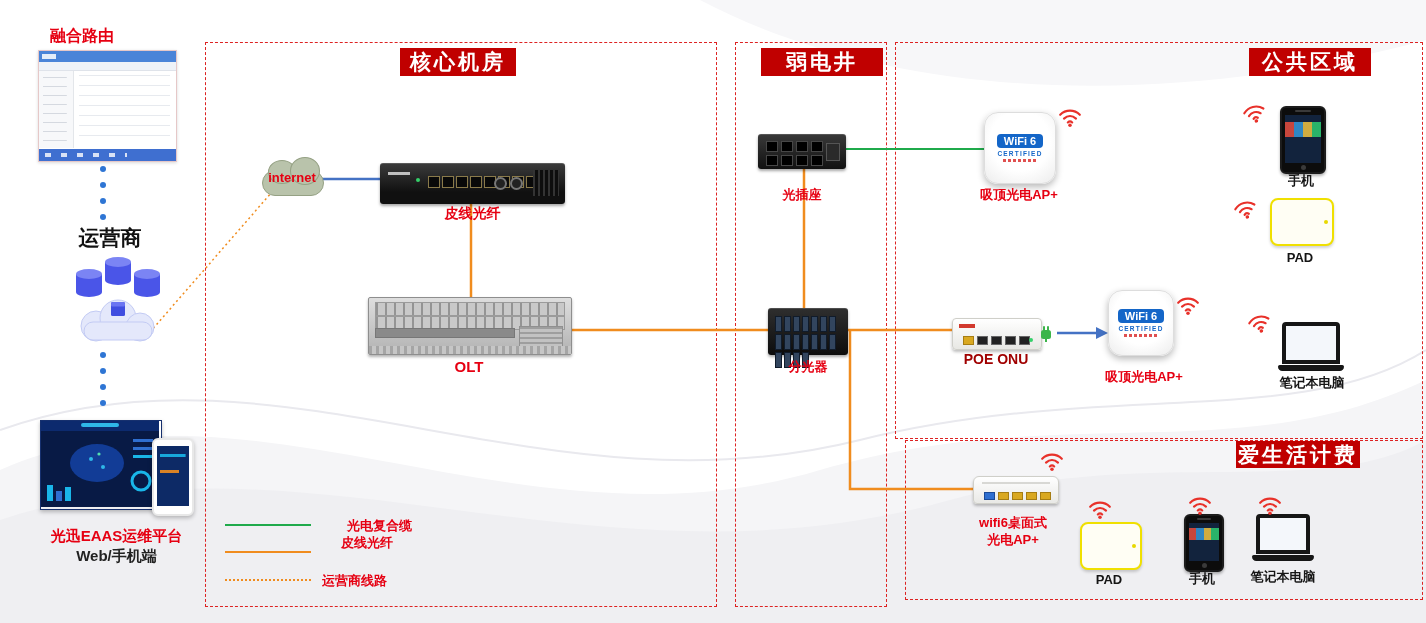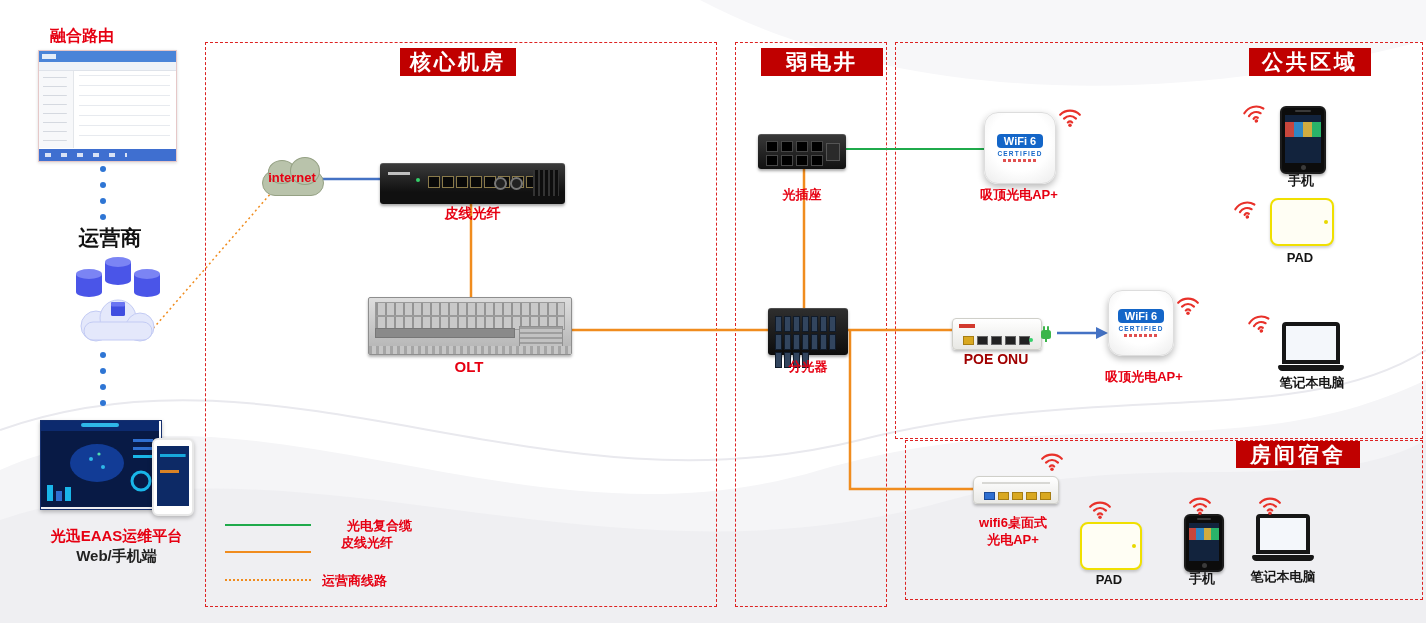--- a/index.html
+++ b/index.html
@@ -212,21 +212,21 @@
   <div class="platform-sub">Web/手机端</div>
 
   <div class="zone" style="left:205px;top:42px;width:510px;height:563px;"></div>
   <div class="zone" style="left:735px;top:42px;width:150px;height:563px;"></div>
   <div class="zone" style="left:895px;top:42px;width:526px;height:395px;"></div>
   <div class="zone" style="left:905px;top:440px;width:516px;height:158px;"></div>
 
   <div class="badge" style="left:400px;top:48px;width:116px;height:28px;">核心机房</div>
   <div class="badge" style="left:761px;top:48px;width:122px;height:28px;">弱电井</div>
   <div class="badge" style="left:1240px;top:48px;width:122px;height:28px;margin-left:9px;">公共区域</div>
-  <div class="badge" style="left:1236px;top:441px;width:124px;height:27px;">房间宿舍</div>
+  <div class="badge" style="left:1236px;top:441px;width:124px;height:27px;">爱生活计费</div>
 
   <svg class="wires" width="1426" height="623" viewBox="0 0 1426 623">
     <line x1="150" y1="332" x2="272" y2="192" stroke="#f08c1e" stroke-width="1.5" stroke-dasharray="2 3"></line>
     <line x1="322" y1="179" x2="384" y2="179" stroke="#4472c4" stroke-width="2.5"></line>
     <line x1="471" y1="203" x2="471" y2="297" stroke="#f08c1e" stroke-width="2.5"></line>
     <line x1="570" y1="330" x2="769" y2="330" stroke="#f08c1e" stroke-width="2.5"></line>
     <line x1="804" y1="168" x2="804" y2="308" stroke="#f08c1e" stroke-width="2.5"></line>
     <line x1="846" y1="149" x2="984" y2="149" stroke="#1faa4b" stroke-width="2"></line>
     <line x1="848" y1="330" x2="952" y2="330" stroke="#f08c1e" stroke-width="2.5"></line>
     <polyline points="850,330 850,489 973,489" fill="none" stroke="#f08c1e" stroke-width="2.5"></polyline>

